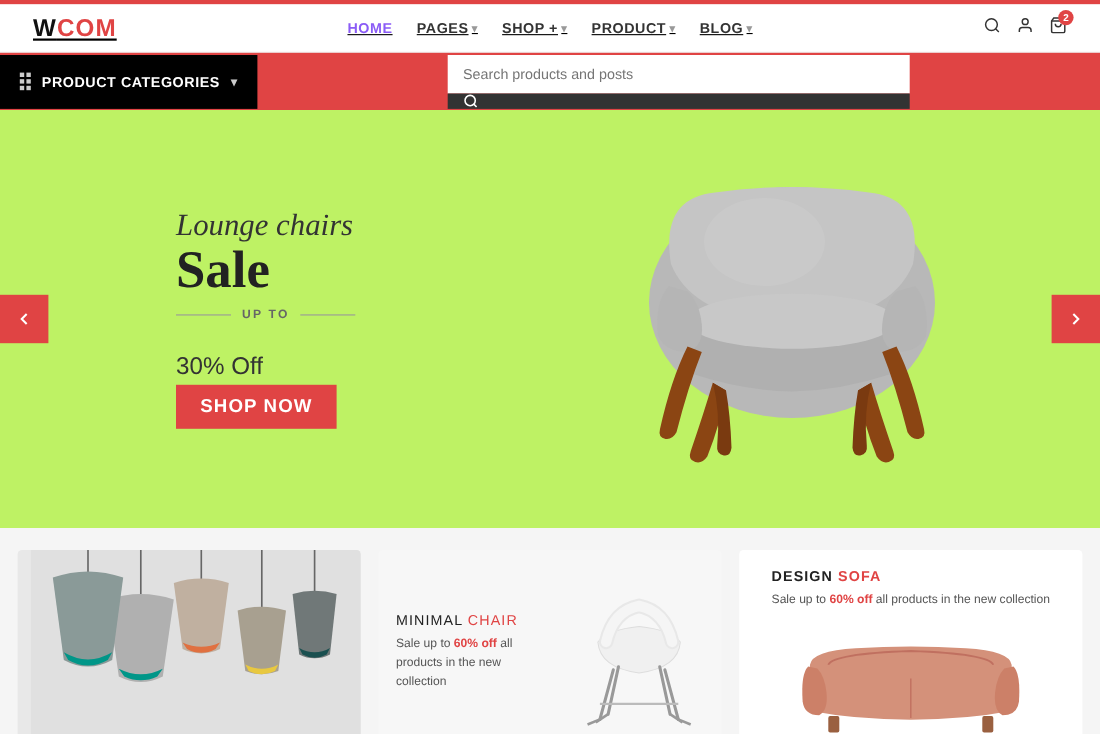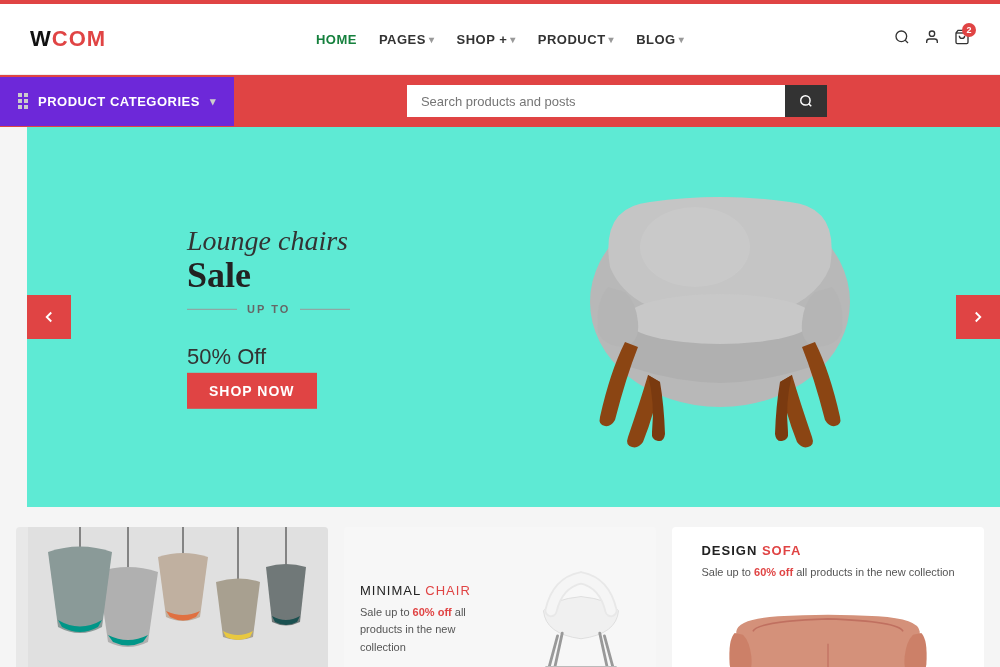--- a/index.html
+++ b/index.html
@@ -10,23 +10,24 @@
       height: 4px;
       background: #e04444;
     }
 
     
     .header {
       display: flex;
       align-items: center;
       justify-content: space-between;
       padding: 0 30px;
-      height: 71px;
+      height: 44px;
       background: #fff;
       border-bottom: 1px solid #eee;
+      text-decoration: underline;
     }
     .logo {
       font-size: 22px;
       font-weight: 900;
       letter-spacing: 1px;
       color: #111;
     }
     .logo span {
       color: #e04444;
     }
@@ -40,21 +41,21 @@
       font-weight: 600;
       color: #333;
       cursor: pointer;
       display: flex;
       align-items: center;
       gap: 3px;
       text-transform: uppercase;
       letter-spacing: 0.5px;
     }
     .nav-item.active {
-      color: #15803d;
+      color: #8b5cf6;
     }
     .nav-item .chevron {
       font-size: 10px;
       color: #999;
     }
     .header-icons {
       display: flex;
       align-items: center;
       gap: 14px;
     }
@@ -82,21 +83,21 @@
 
     
     .nav-bar {
       display: flex;
       align-items: center;
       background: #e04444;
       height: 52px;
       padding: 0 0 0 0;
     }
     .product-categories-btn {
-      background: #6d28d9;
+      background: #000000;
       color: #fff;
       height: 49px;
       padding: 0 18px;
       display: flex;
       align-items: center;
       gap: 10px;
       font-size: 13px;
       font-weight: 700;
       letter-spacing: 0.5px;
       cursor: pointer;
@@ -110,21 +111,22 @@
     .search-bar {
       flex: 1;
       display: flex;
       align-items: center;
       justify-content: center;
       padding: 0 20px;
     }
     .search-bar-inner {
       display: flex;
       width: 420px;
-      height: 32px;
+      height: 49px;
+      flex-direction: column;
     }
     .search-bar-inner input {
       flex: 1;
       border: none;
       outline: none;
       padding: 0 14px;
       font-size: 13px;
       color: #555;
       background: #fff;
     }
@@ -135,43 +137,42 @@
       padding: 0 14px;
       cursor: pointer;
       font-size: 14px;
       display: flex;
       align-items: center;
     }
 
     
     .hero {
       position: relative;
-      background: #5eead4;
+      background: #bef264;
       height: 380px;
       overflow: hidden;
       display: flex;
       align-items: center;
-      margin-left: 27px;
     }
     .hero-content {
       position: absolute;
       left: 160px;
       top: 50%;
       transform: translateY(-50%);
       z-index: 2;
     }
     .hero-subtitle {
       font-size: 28px;
       font-weight: 300;
       color: #333;
       font-style: italic;
       font-family: Georgia, serif;
     }
     .hero-title {
-      font-size: 36px;
+      font-size: 48px;
       font-weight: 900;
       color: #222;
       font-family: Georgia, serif;
       line-height: 1;
     }
     .hero-divider {
       display: flex;
       align-items: center;
       gap: 10px;
       margin: 10px 0;
@@ -206,21 +207,21 @@
       letter-spacing: 2px;
       color: #555;
       margin: 6px 0 16px;
       text-transform: uppercase;
     }
     .hero-btn {
       background: #e04444;
       color: #fff;
       border: none;
       padding: 10px 22px;
-      font-size: 14px;
+      font-size: 17px;
       font-weight: 700;
       letter-spacing: 1px;
       cursor: pointer;
       text-transform: uppercase;
     }
 
     
     .hero-image {
       position: absolute;
       right: 60px;
@@ -387,21 +388,21 @@
 
   <div class="hero-content">
     <div class="hero-subtitle">Lounge chairs</div>
     <div class="hero-title">Sale</div>
     <div class="hero-divider">
       <div class="hero-divider-line"></div>
       <div class="hero-up-to">UP TO</div>
       <div class="hero-divider-line"></div>
     </div>
     <div class="hero-discount">
-      <span>50</span><span>% Off</span>
+      <span>30</span><span>% Off</span>
     </div>
     <button class="hero-btn">SHOP NOW</button>
   </div>
 
   <div class="hero-image">
     <svg viewBox="0 0 440 340" width="440" height="340" xmlns="http://www.w3.org/2000/svg">
 
       <ellipse cx="220" cy="155" rx="130" ry="105" fill="#b8b8b8"></ellipse>
 
       <path d="M110 120 Q100 60 150 55 Q220 45 290 55 Q340 60 330 120 Q310 170 220 175 Q130 170 110 120Z" fill="#c5c5c5"></path>

